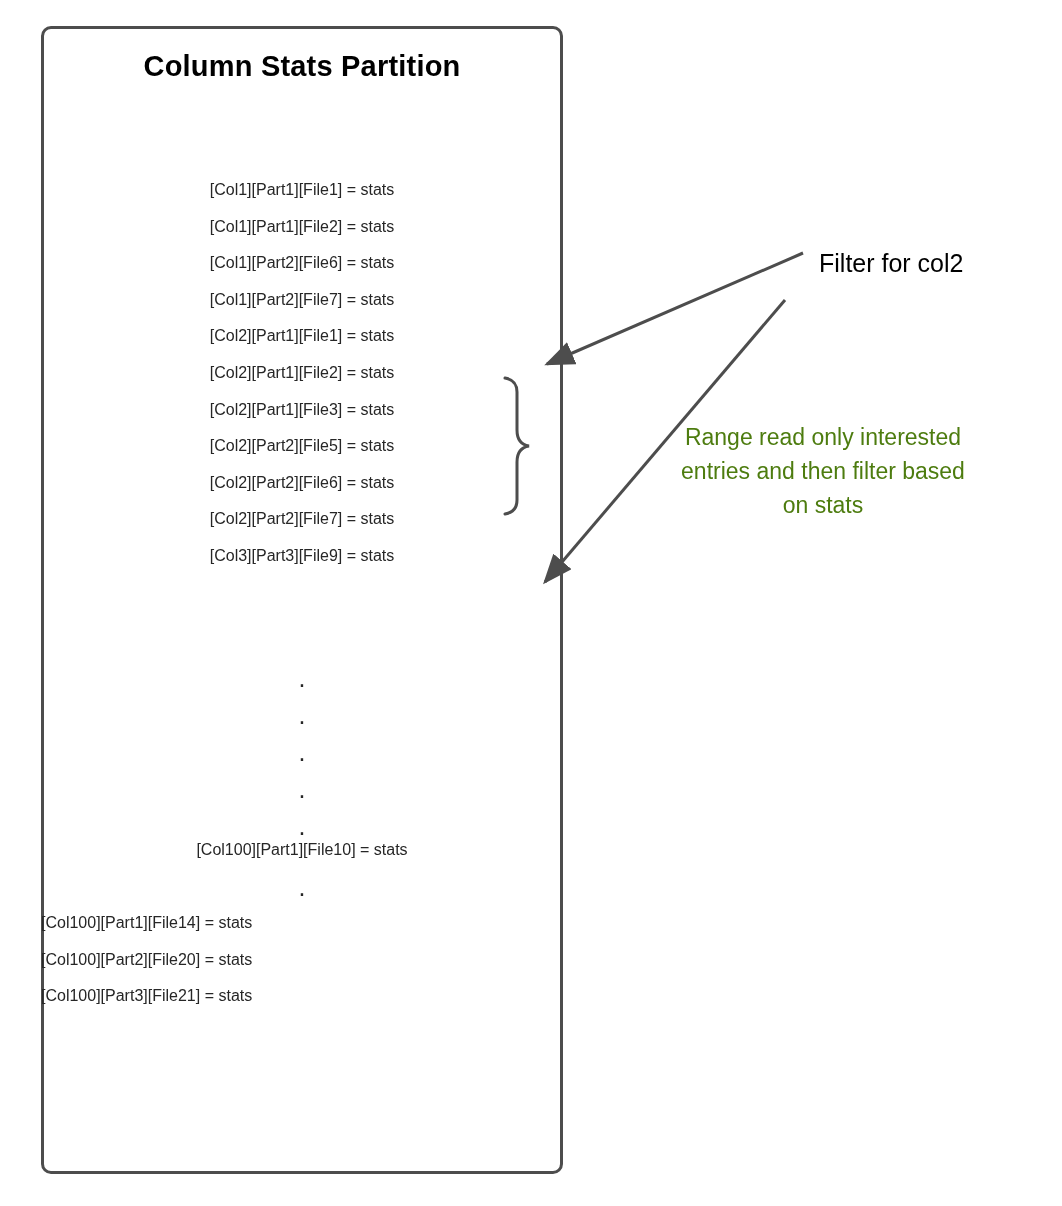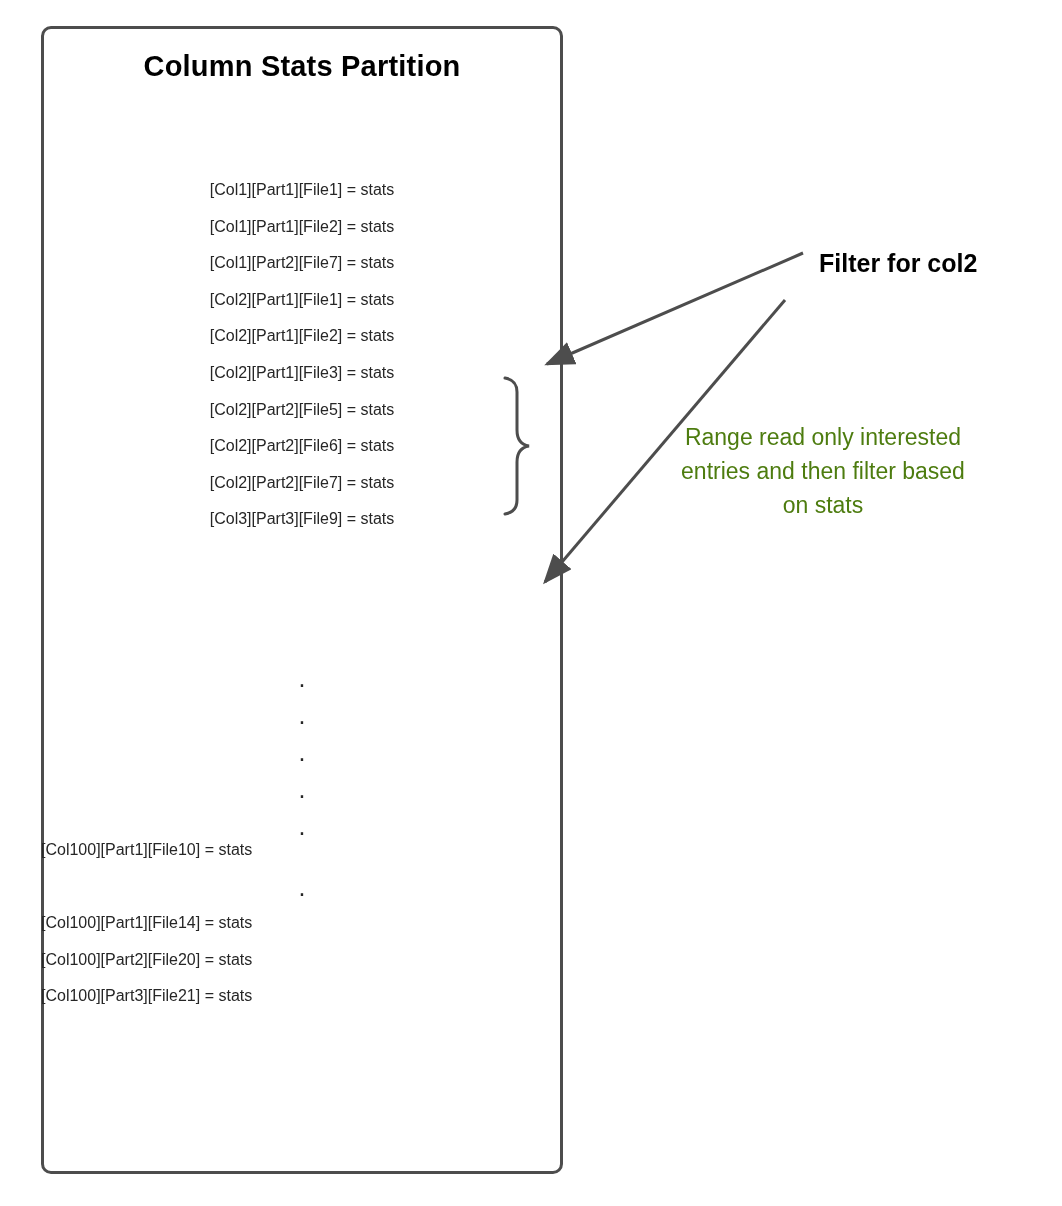--- a/index.html
+++ b/index.html
@@ -73,21 +73,21 @@
     font-size: 25px;
     line-height: 37px;
     color: #262626;
   }
 
   .entries-2 {
     position: absolute;
     left: 28px;
     top: 832px;
     width: 522px;
-    text-align: left;
+    text-align: center;
   }
 
   .dots-mid {
     position: absolute;
     left: 28px;
     top: 869px;
     width: 522px;
     text-align: center;
     font-size: 25px;
     line-height: 37px;
@@ -100,21 +100,21 @@
     top: 905px;
     width: 522px;
     text-align: left;
   }
 
   .filter-label {
     position: absolute;
     left: 806px;
     top: 249px;
     font-size: 25px;
-    font-weight: bold;
+    font-weight: normal;
     color: #000000;
     white-space: nowrap;
   }
 
   .range-note {
     position: absolute;
     left: 660px;
     top: 420px;
     width: 300px;
     text-align: center;
@@ -137,20 +137,21 @@
 
 <div id="diagram">
 
   <div class="box"></div>
 
   <div class="box-title">Column Stats Partition</div>
 
   <div class="entries">
     <div class="entry">[Col1][Part1][File1] = stats</div>
     <div class="entry">[Col1][Part1][File2] = stats</div>
+    <div class="entry">[Col1][Part2][File6] = stats</div>
     <div class="entry">[Col1][Part2][File7] = stats</div>
     <div class="entry">[Col2][Part1][File1] = stats</div>
     <div class="entry">[Col2][Part1][File2] = stats</div>
     <div class="entry">[Col2][Part1][File3] = stats</div>
     <div class="entry">[Col2][Part2][File5] = stats</div>
     <div class="entry">[Col2][Part2][File6] = stats</div>
     <div class="entry">[Col2][Part2][File7] = stats</div>
     <div class="entry">[Col3][Part3][File9] = stats</div>
   </div>
 

